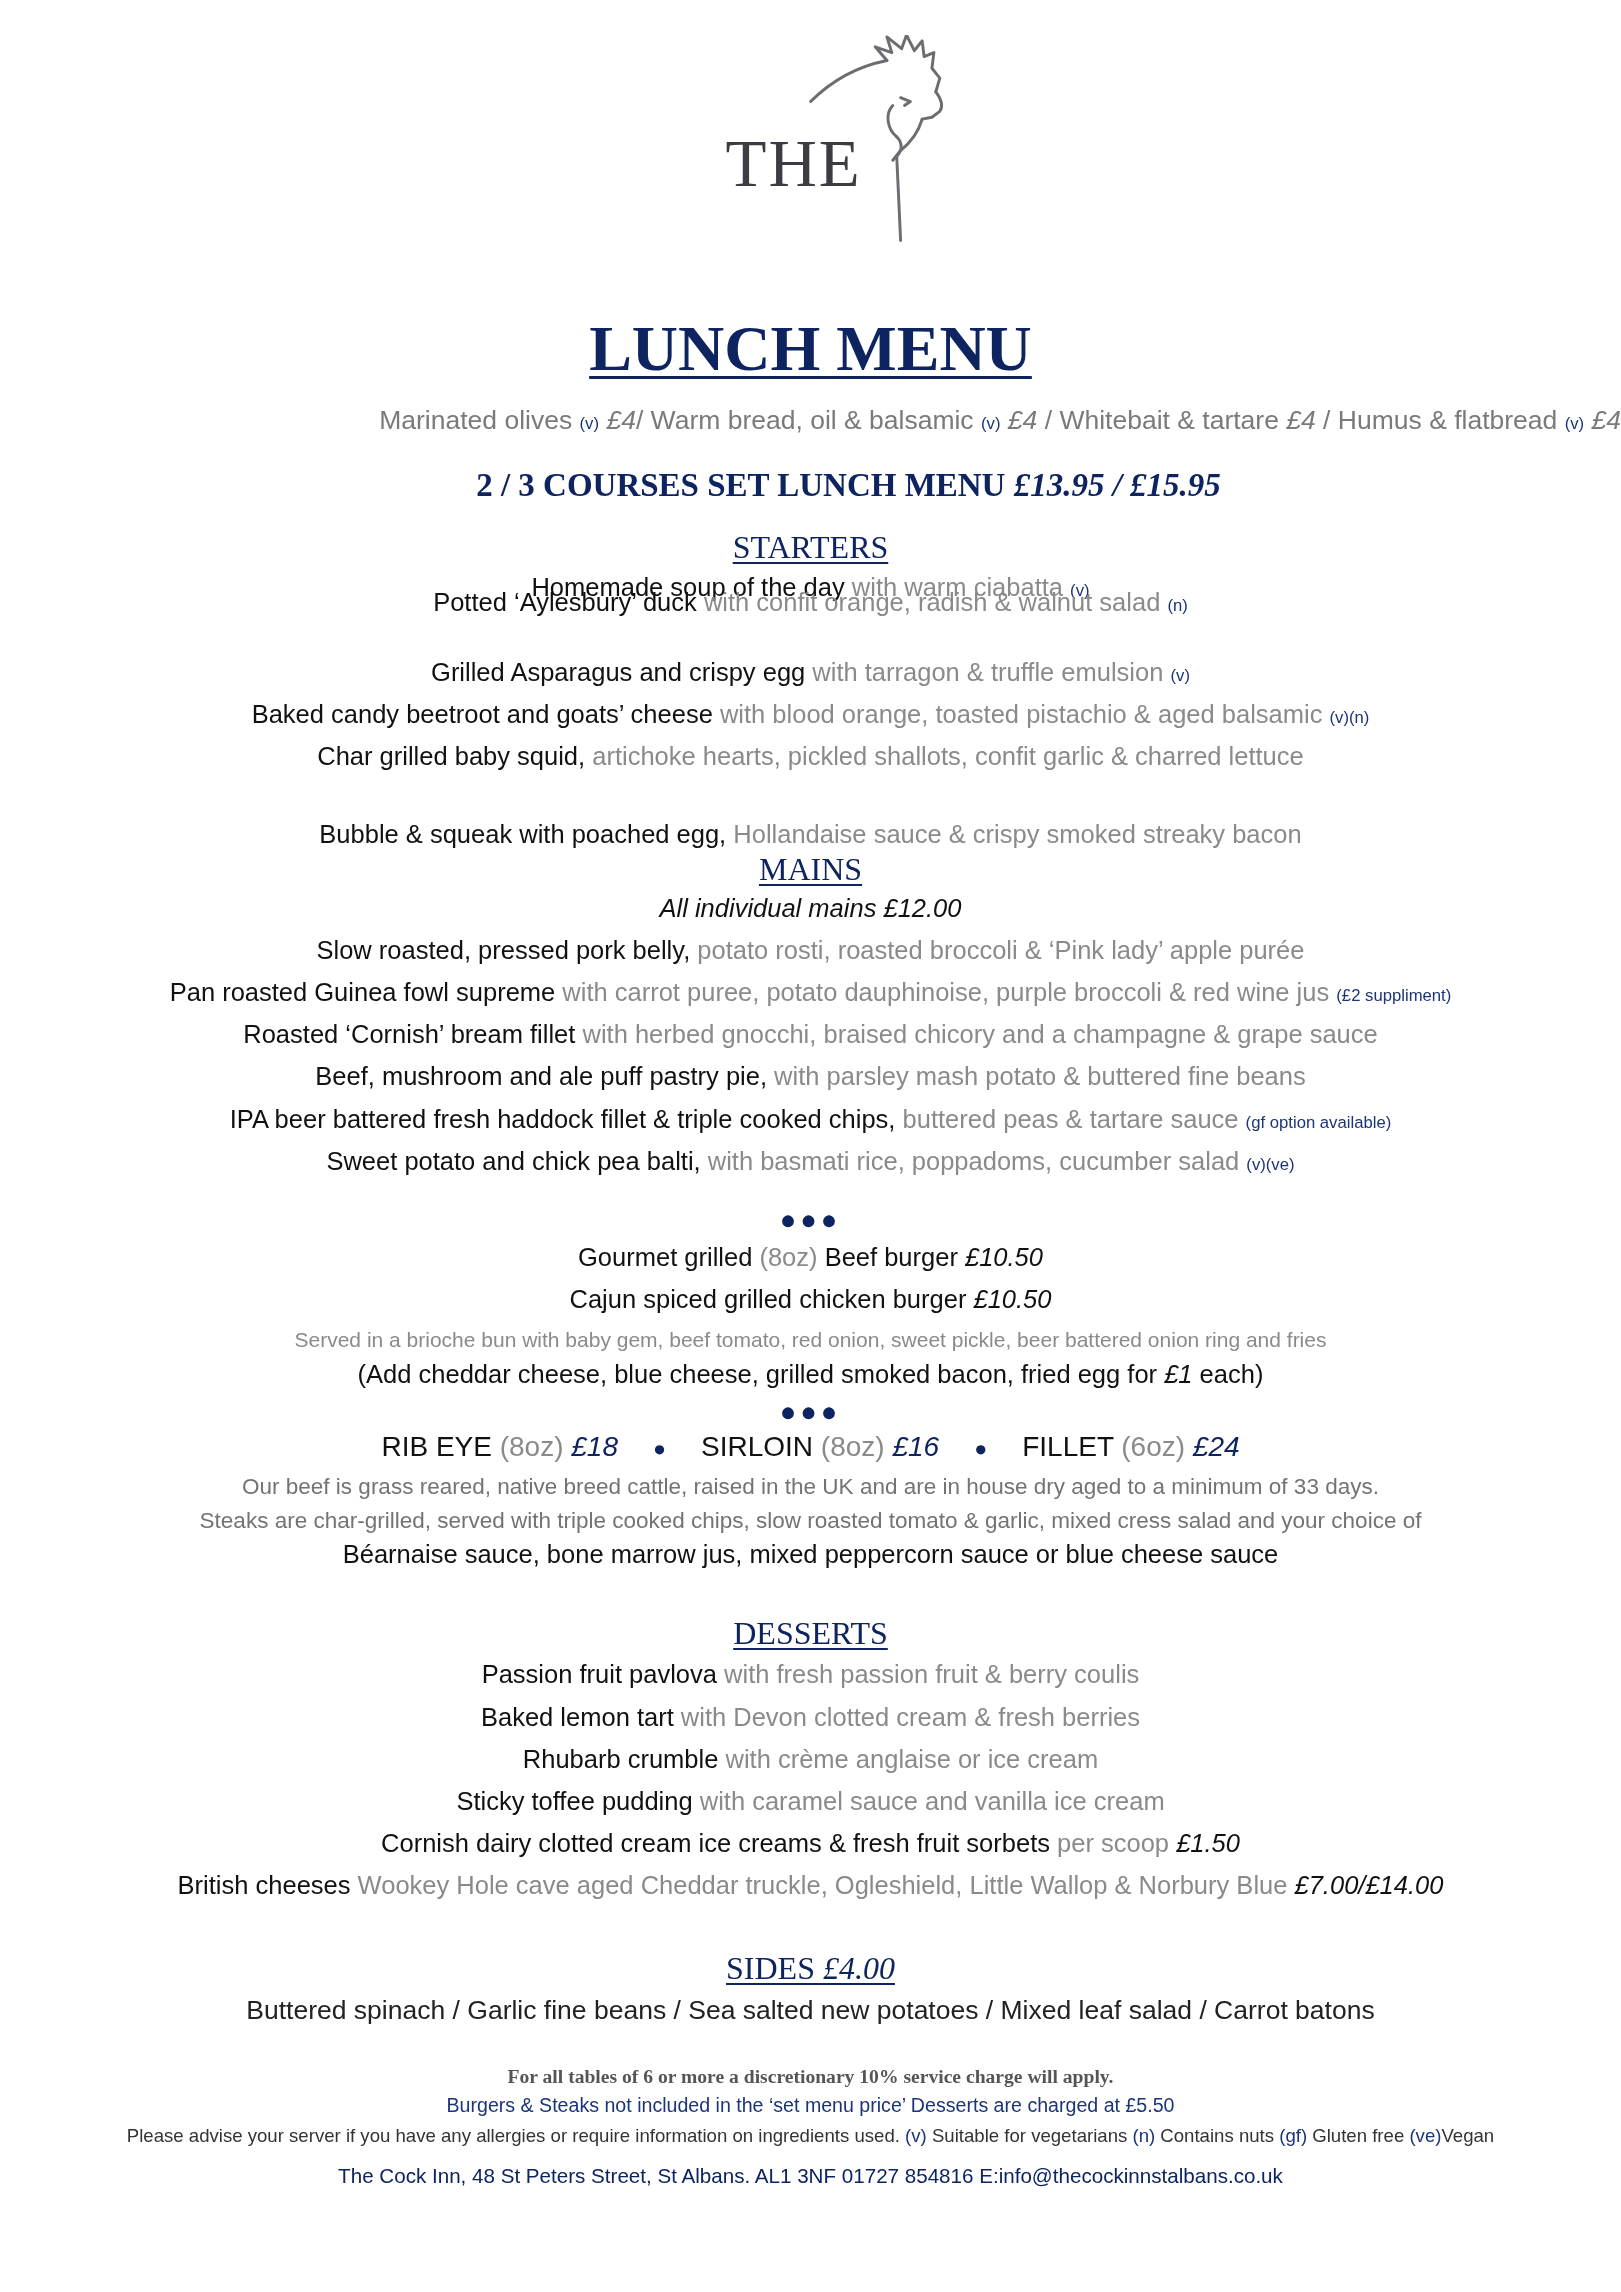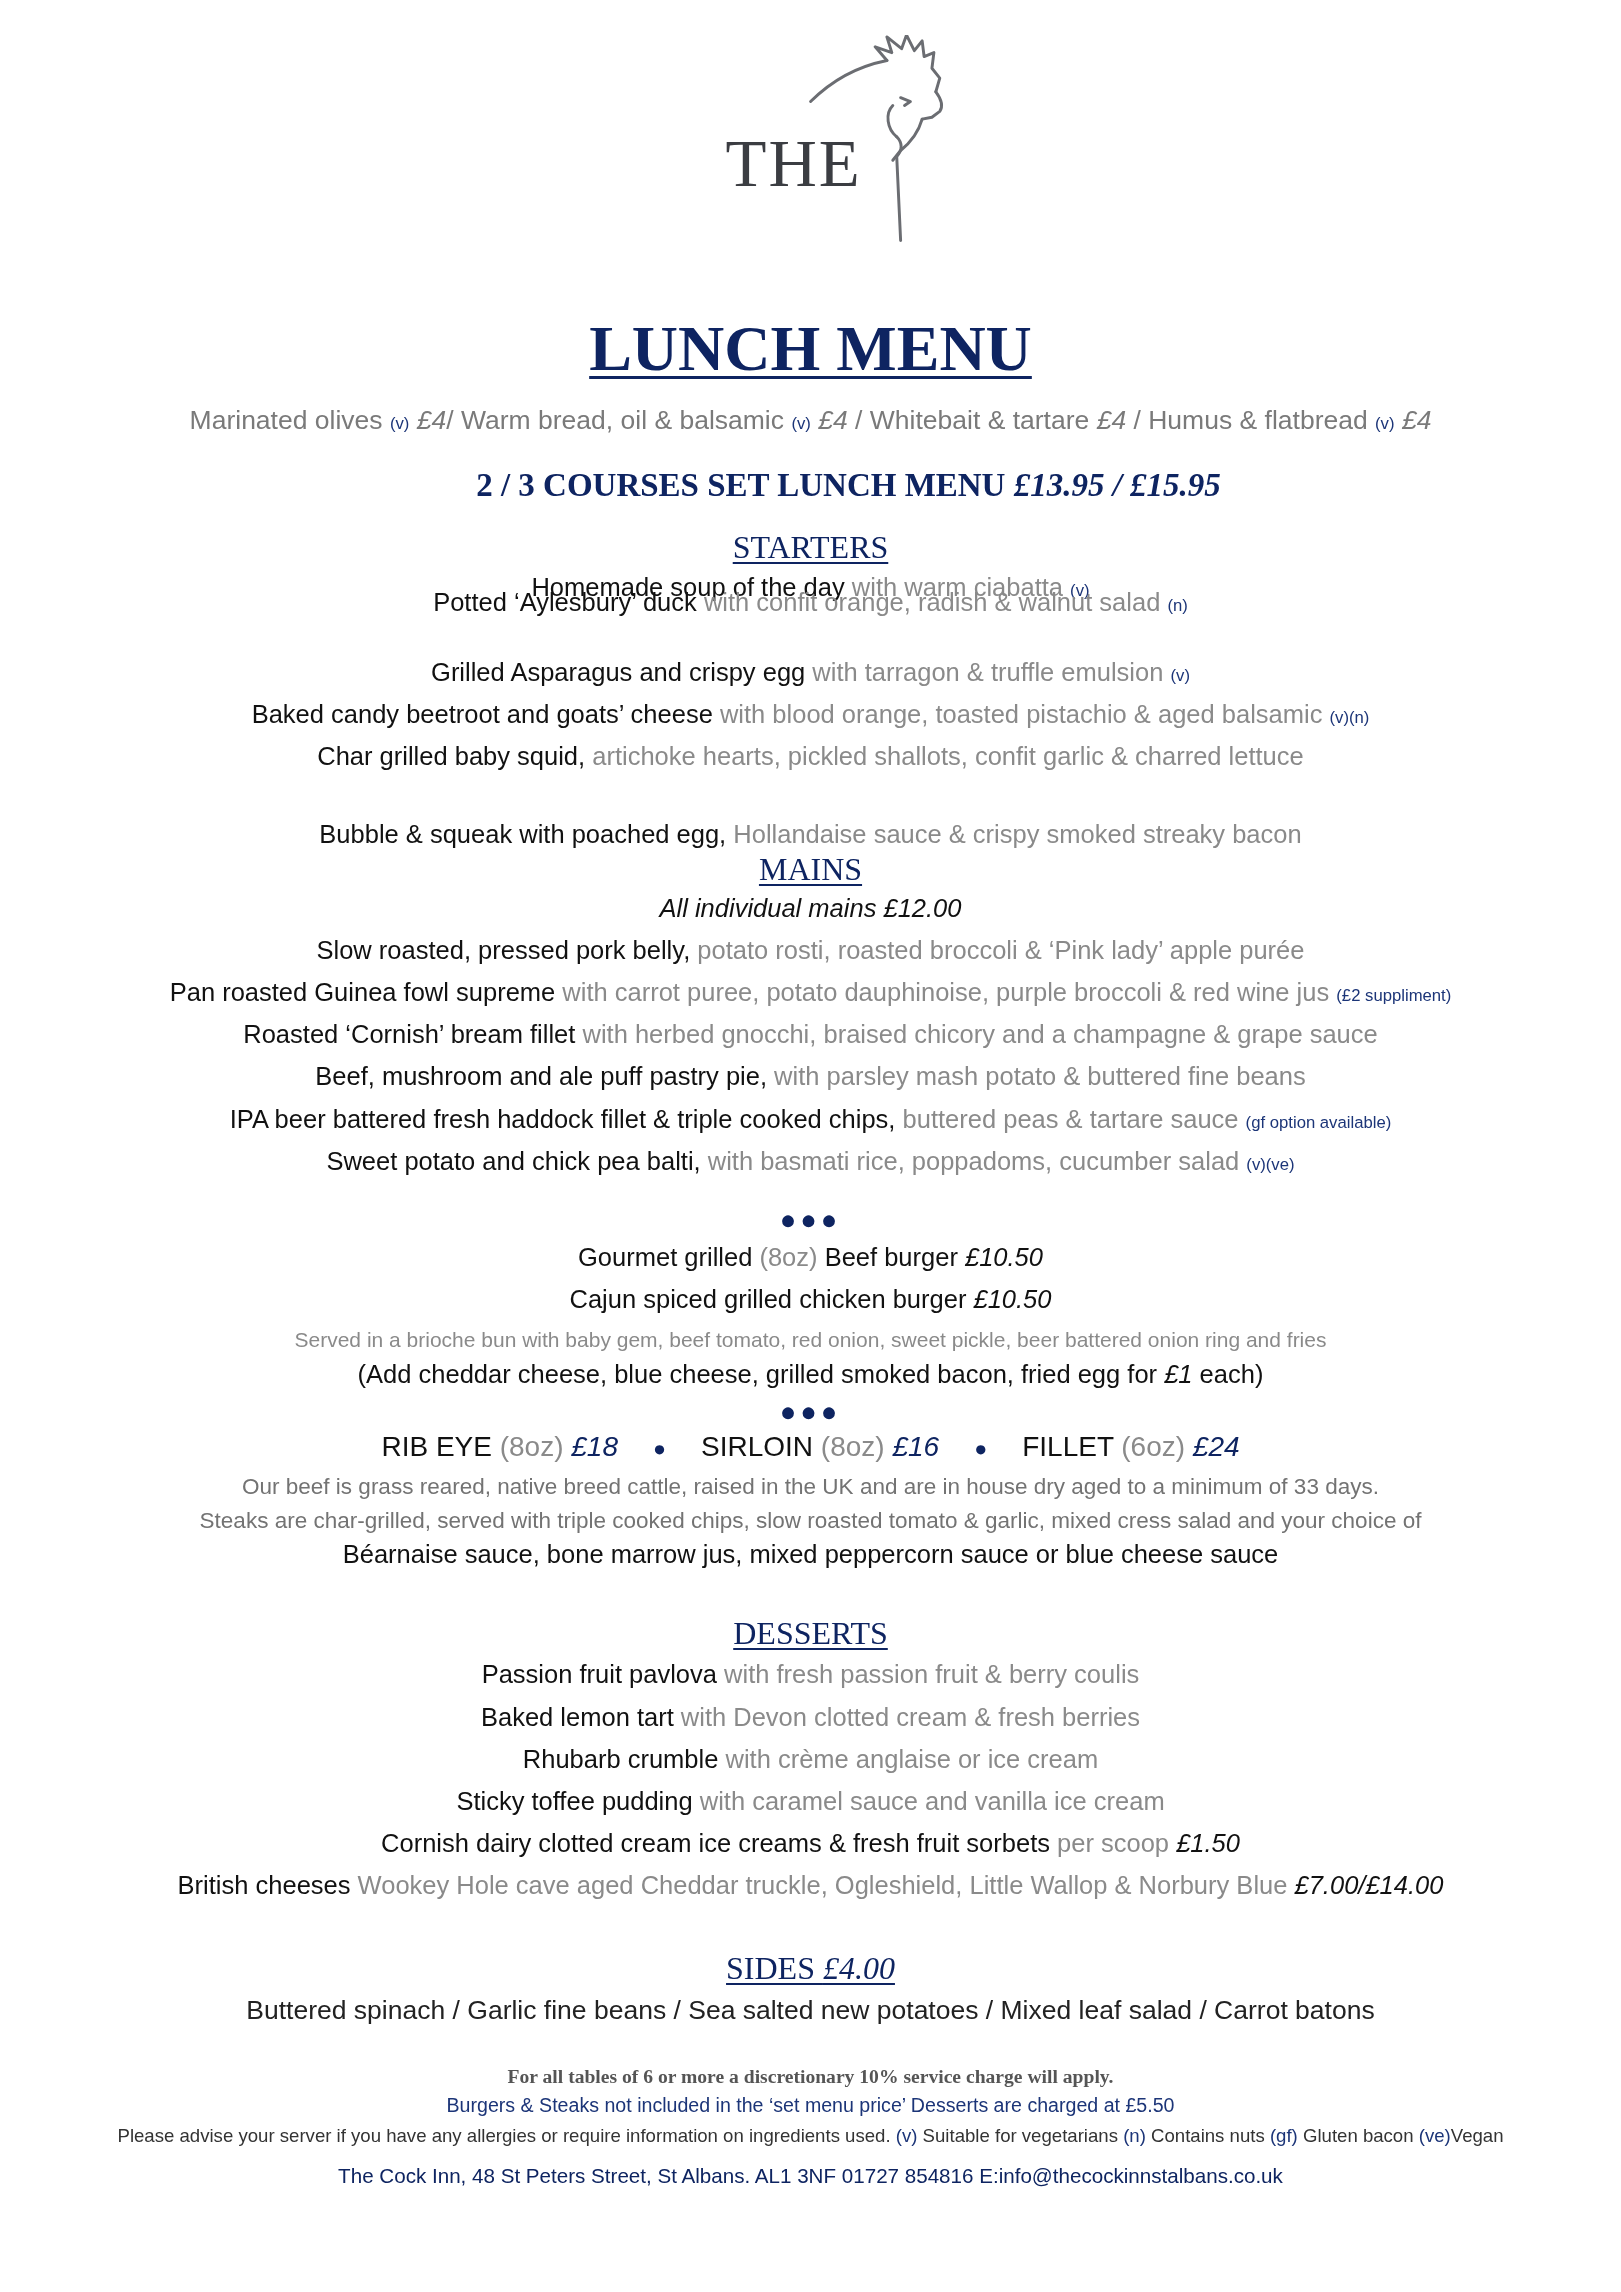--- a/index.html
+++ b/index.html
@@ -7,21 +7,21 @@
          font-family: "Liberation Sans", "DejaVu Sans", sans-serif; color: #111; }
   .page { position: absolute; left: 0; top: 0; width: 1621px; }
   .logo { position: absolute; left: 701px; top: 35px; width: 274px; height: 230px; }
   .logo-text { position: absolute; font-family: "Liberation Serif", "DejaVu Serif", serif; color: #3b3d42; letter-spacing: 2px; }
   .logo-the { left: 24.5px; top: 90px; font-size: 67px; }
   .logo-cock { left: 3.9px; top: 147px; font-size: 86px; letter-spacing: 3.9px; }
 
   .row { position: absolute; left: 0; width: 1621px; text-align: center; white-space: nowrap; }
   .title { font-family: "Liberation Serif", "DejaVu Serif", serif; font-weight: bold; color: #0e2461;
            font-size: 64px; text-decoration: underline; text-decoration-thickness: 2.9px; text-underline-offset: 5.9px; }
-  .nibbles { font-size: 26.5px; color: #7a7a7a; }
+  .nibbles { font-size: 26.5px; color: #7a7a7a; text-align: right; }
   .subtitle { font-family: "Liberation Serif", "DejaVu Serif", serif; font-weight: bold; color: #0e2461; font-size: 33px; }
   .section { font-family: "Liberation Serif", "DejaVu Serif", serif; color: #0e2461; font-size: 32px;
              text-decoration: underline; text-decoration-thickness: 2px; text-underline-offset: 3.9px; }
   .item { font-size: 25.5px; }
   .name { color: #111; }
   .desc { color: #8a8a8a; }
   .tag { color: #1c3578; font-size: 16.7px; }
   .note { font-style: italic; font-size: 25.5px; color: #111; }
   .dots { color: #0e2461; font-size: 27.4px; letter-spacing: 3.9px; }
   .small-grey { color: #8a8a8a; font-size: 21px; }
@@ -108,17 +108,17 @@
   <div class="row item" style="top:1787px;"><span class="name">Sticky toffee pudding</span><span class="desc"> with caramel sauce and vanilla ice cream</span></div>
   <div class="row item" style="top:1829px;"><span class="name">Cornish dairy clotted cream ice creams &amp; fresh fruit sorbets</span><span class="desc"> per scoop </span><i class="name">£1.50</i></div>
   <div class="row item" style="top:1871px;"><span class="name">British cheeses</span><span class="desc"> Wookey Hole cave aged Cheddar truckle, Ogleshield, Little Wallop &amp; Norbury Blue </span><i class="name">£7.00/£14.00</i></div>
 
   <div class="row section" style="top:1950px;"><span>SIDES </span><i>£4.00</i></div>
   <div class="row sides" style="top:1995px;">Buttered spinach / Garlic fine beans / Sea salted new potatoes / Mixed leaf salad / Carrot batons</div>
 
   <div class="row service" style="top:2066px;">For all tables of 6 or more a discretionary 10% service charge will apply.</div>
   <div class="row set-note" style="top:2094px;">Burgers &amp; Steaks not included in the ‘set menu price’ Desserts are charged at £5.50</div>
   <div class="row allergy" style="top:2125px;">
-    <span>Please advise your server if you have any allergies or require information on ingredients used. </span><span class="tag">(v)</span><span> Suitable for vegetarians </span><span class="tag">(n)</span><span> Contains nuts </span><span class="tag">(gf)</span><span> Gluten bacon </span><span class="tag">(ve)</span><span>Vegan</span>
+    <span>Please advise your server if you have any allergies or require information on ingredients used. </span><span class="tag">(v)</span><span> Suitable for vegetarians </span><span class="tag">(n)</span><span> Contains nuts </span><span class="tag">(gf)</span><span> Gluten free </span><span class="tag">(ve)</span><span>Vegan</span>
   </div>
   <div class="row address" style="top:2164px;">The Cock Inn, 48 St Peters Street, St Albans. AL1 3NF 01727 854816 E:info@thecockinnstalbans.co.uk</div>
 </div>
 
 
 </body></html>

